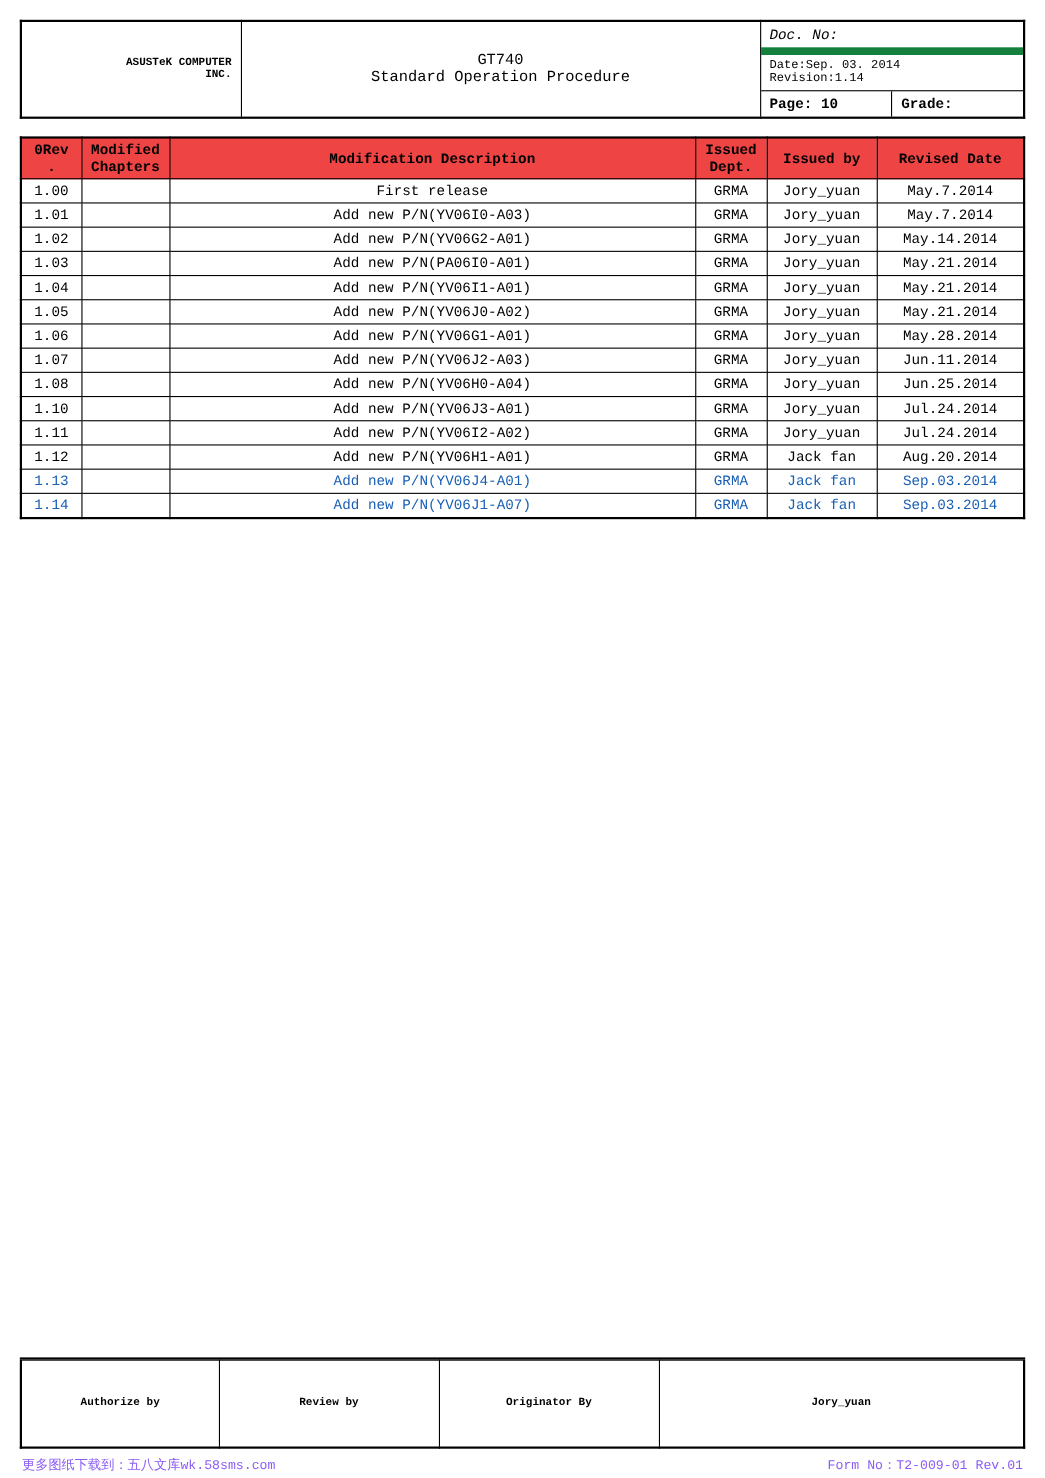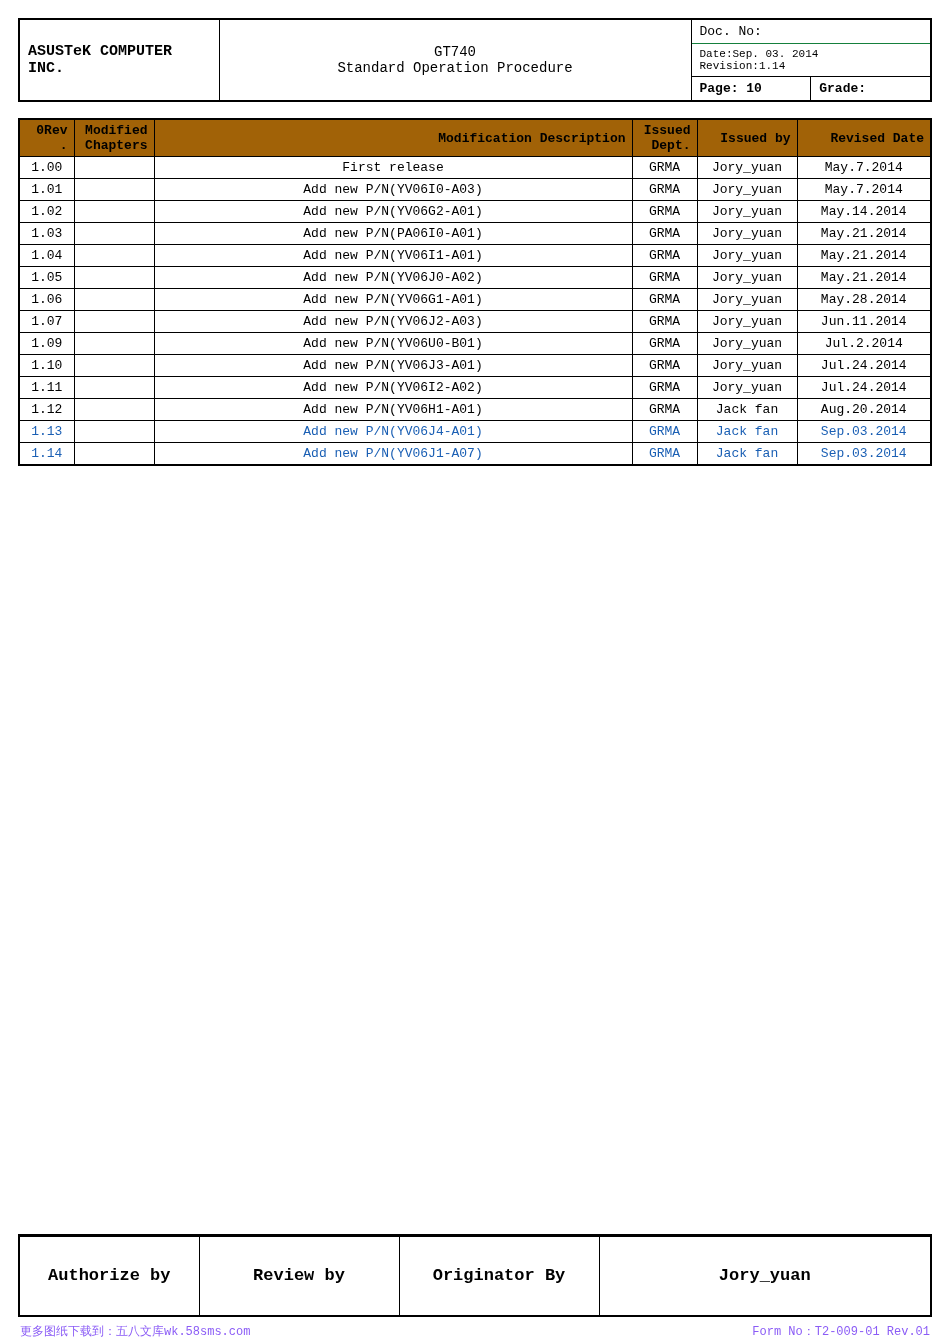--- a/index.html
+++ b/index.html
@@ -26,39 +26,40 @@
       border-collapse: collapse;
       border: 2px solid #000;
     }
     .header-table td, .header-table th {
       border: 1px solid #000;
       padding: 4px 8px;
       vertical-align: middle;
     }
     .company-cell {
       width: 200px;
-      text-align: left;
-      font-weight: bold;
-      font-size: 15px;
+      text-align: right;
+      font-weight: bold;
+      font-size: 10px;
       padding: 10px 8px;
     }
     .title-cell {
       text-align: center;
       font-size: 14px;
       padding: 10px 8px;
     }
     .doc-info-cell {
       width: 240px;
       vertical-align: top;
       padding: 0;
     }
     .doc-info-top {
       padding: 4px 8px;
-      border-bottom: 1px solid #15803d;
-      font-size: 13px;
+      border-bottom: 7px solid #15803d;
+      font-size: 13px;
+      font-style: italic;
     }
     .doc-info-mid {
       padding: 4px 8px;
       border-bottom: 1px solid #000;
       font-size: 11px;
     }
     .doc-info-bottom {
       display: flex;
       border-top: none;
     }
@@ -87,23 +88,22 @@
       border: 2px solid #000;
     }
     .rev-table th, .rev-table td {
       border: 1px solid #000;
       padding: 3px 6px;
       text-align: center;
       vertical-align: middle;
       font-size: 13px;
     }
     .rev-table th {
-      background: #a16207;
-      font-weight: bold;
-      text-align: right;
+      background: #ef4444;
+      font-weight: bold;
     }
     .col-rev { width: 55px; }
     .col-mod { width: 80px; }
     .col-desc { }
     .col-dept { width: 65px; }
     .col-issby { width: 100px; }
     .col-revdate { width: 134px; }
 
     .highlight-row td {
       color: #1a5fb4;
@@ -118,21 +118,21 @@
       width: 100%;
       border-collapse: collapse;
       border: 2px solid #000;
       border-top: none;
     }
     .footer-table td {
       border: 1px solid #000;
       padding: 10px 8px;
       text-align: center;
       vertical-align: middle;
-      font-size: 17px;
+      font-size: 10px;
       font-weight: bold;
       height: 80px;
     }
     .footer-authorize { width: 180px; }
     .footer-review { width: 200px; }
     .footer-originator { width: 200px; }
     .footer-originator-name { }
 
     
     .bottom-bar {
@@ -253,26 +253,26 @@
           </tr>
           <tr>
             <td>1.07</td>
             <td></td>
             <td>Add new P/N(YV06J2-A03)</td>
             <td>GRMA</td>
             <td>Jory_yuan</td>
             <td>Jun.11.2014</td>
           </tr>
           <tr>
-            <td>1.09</td>
-            <td></td>
-            <td>Add new P/N(YV06U0-B01)</td>
-            <td>GRMA</td>
-            <td>Jory_yuan</td>
-            <td>Jul.2.2014</td>
+            <td>1.08</td>
+            <td></td>
+            <td>Add new P/N(YV06H0-A04)</td>
+            <td>GRMA</td>
+            <td>Jory_yuan</td>
+            <td>Jun.25.2014</td>
           </tr>
           <tr>
             <td>1.10</td>
             <td></td>
             <td>Add new P/N(YV06J3-A01)</td>
             <td>GRMA</td>
             <td>Jory_yuan</td>
             <td>Jul.24.2014</td>
           </tr>
           <tr>

